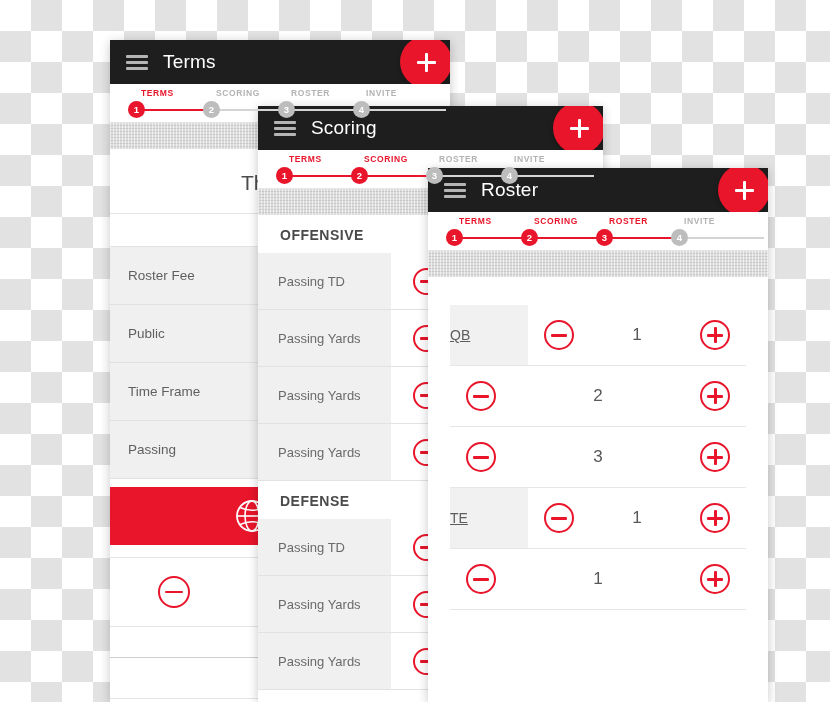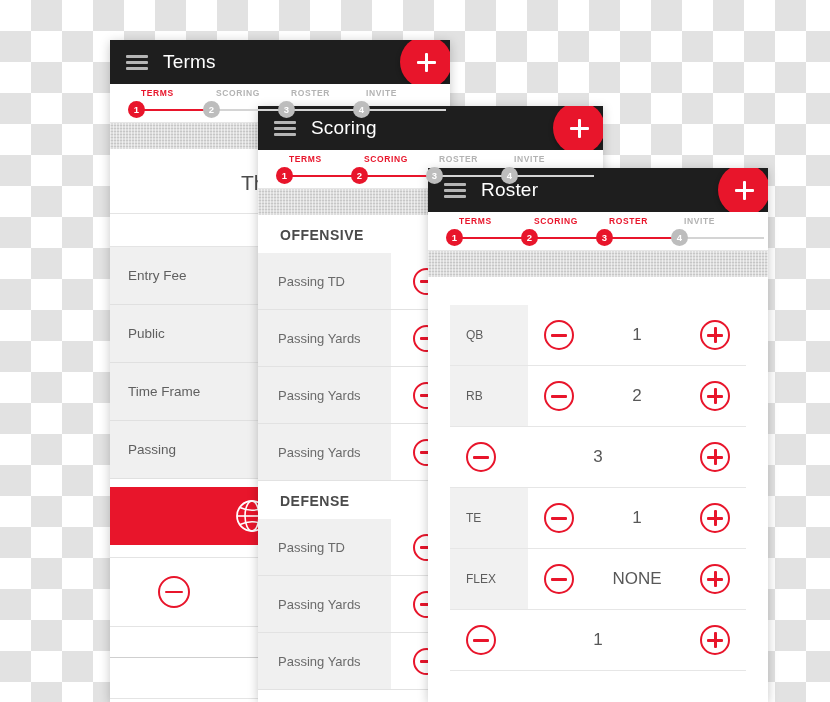--- a/index.html
+++ b/index.html
@@ -297,25 +297,25 @@
     align-items: center;
     border-bottom: 1px solid #e6e6e6;
     box-sizing: border-box;
   }
   .p3-row .name {
     width: 78px;
     height: 100%;
     background: #f1f1f1;
     display: flex;
     align-items: center;
-    padding-left: 16px;
     box-sizing: border-box;
-    font-size: 12px;
+    font-size: 14px;
     color: #5d5d5d;
     flex: none;
+    text-decoration: underline;
   }
   .p3-row .minus-cell,
   .p3-row .plus-cell {
     width: 62px;
     display: flex;
     justify-content: center;
     flex: none;
   }
   .p3-row .val {
     flex: 1;
@@ -367,21 +367,21 @@
     </div>
   </div>
 
   <div class="gritty" style="height:26px;"></div>
 
   <div class="panel-body">
     <div class="p1-title">This is a</div>
     <div class="p1-sub">Le</div>
 
     <div class="p1-row">
-      <span>Entry Fee</span>
+      <span>Roster Fee</span>
     </div>
     <div class="p1-row">
       <span>Public</span>
     </div>
     <div class="p1-row">
       <span>Time Frame</span>
     </div>
     <div class="p1-row">
       <span>Passing</span>
     </div>
@@ -546,21 +546,20 @@
         <div class="minus-cell">
           <span class="circ"></span>
         </div>
         <div class="val">1</div>
         <div class="plus-cell">
           <span class="circ plus"></span>
         </div>
       </div>
 
       <div class="p3-row">
-        <div class="name">RB</div>
         <div class="minus-cell">
           <span class="circ"></span>
         </div>
         <div class="val">2</div>
         <div class="plus-cell">
           <span class="circ plus"></span>
         </div>
       </div>
 
       <div class="p3-row">
@@ -577,30 +576,20 @@
         <div class="name">TE</div>
         <div class="minus-cell">
           <span class="circ"></span>
         </div>
         <div class="val">1</div>
         <div class="plus-cell">
           <span class="circ plus"></span>
         </div>
       </div>
 
-      <div class="p3-row">
-        <div class="name">FLEX</div>
-        <div class="minus-cell">
-          <span class="circ"></span>
-        </div>
-        <div class="val">NONE</div>
-        <div class="plus-cell">
-          <span class="circ plus"></span>
-        </div>
-      </div>
 
       <div class="p3-row">
         <div class="minus-cell">
           <span class="circ"></span>
         </div>
         <div class="val">1</div>
         <div class="plus-cell">
           <span class="circ plus"></span>
         </div>
       </div>

